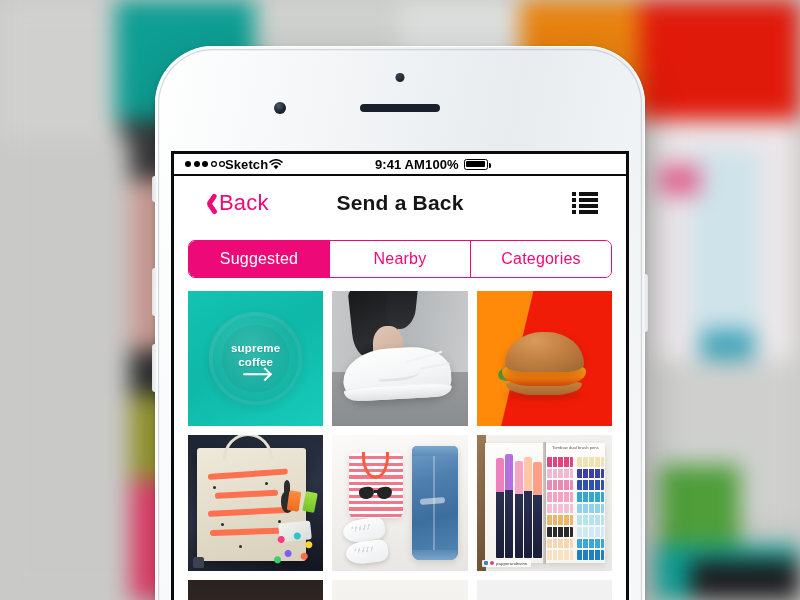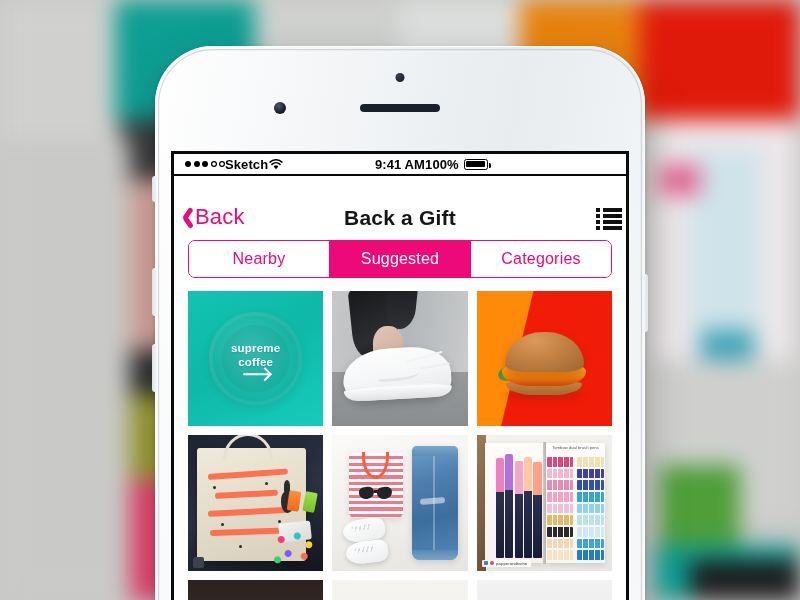--- a/index.html
+++ b/index.html
@@ -86,21 +86,21 @@
   .wifi{ margin-left:1px; }
   .sb-center{ flex:0 0 auto; font-size:13px; font-weight:bold; }
   .sb-right{ flex:1; display:flex; align-items:center; justify-content:flex-start; gap:5px; }
   .battery{ position:relative; width:24px; height:11px; border:1.4px solid #000; border-radius:2.5px; }
   .battery:after{ content:""; position:absolute; right:-4px; top:3px; width:2.2px; height:5px;
                   background:#000; border-radius:0 1.5px 1.5px 0; }
   .battery span{ position:absolute; left:1.3px; top:1.3px; bottom:1.3px; background:#000; border-radius:1px; }
 
   
   .nav-bar{
-    height:54px; display:flex; align-items:flex-end; padding:0 4px;
+    height:54px; display:flex; align-items:center; padding:0 28px;
     position:relative; background:#fff;
   }
   .nav-back{ display:flex; align-items:center; gap:4px; color:#ED0A78; cursor:pointer; }
   .chev{ width:13px; height:22px; position:relative; flex:0 0 auto; }
   .chev:before, .chev:after{
     content:""; position:absolute; left:4px; width:4.6px; height:12.5px;
     background:#ED0A78; border-radius:2.4px;
   }
   .chev:before{ top:0px;   transform:rotate(35deg);  transform-origin:bottom center; }
   .chev:after { top:10.5px; transform:rotate(-35deg); transform-origin:top center; }
@@ -425,21 +425,21 @@
             <span style="right:1.3px"></span>
           </span>
       </div>
     </div>
 
     <div class="nav-bar">
       <div class="nav-back">
         <span class="chev"></span>
         <span class="back-label">Back</span>
       </div>
-      <div class="nav-title">Back a Gift</div>
+      <div class="nav-title">Send a Back</div>
       <div class="nav-list-btn">
         <div class="row">
             <b></b>
             <s></s>
           </div>
         <div class="row">
             <b></b>
             <s></s>
           </div>
         <div class="row">
@@ -448,22 +448,22 @@
           </div>
         <div class="row">
             <b></b>
             <s></s>
           </div>
       </div>
     </div>
 
     <div class="seg-wrap">
       <div class="segmented">
+        <div class="seg active">Suggested</div>
         <div class="seg">Nearby</div>
-        <div class="seg active">Suggested</div>
         <div class="seg">Categories</div>
       </div>
     </div>
 
     <div class="grid">
 
       <div class="tile">
         <div class="inner t-coffee">
           <div class="cup"></div>
           <div class="label">

